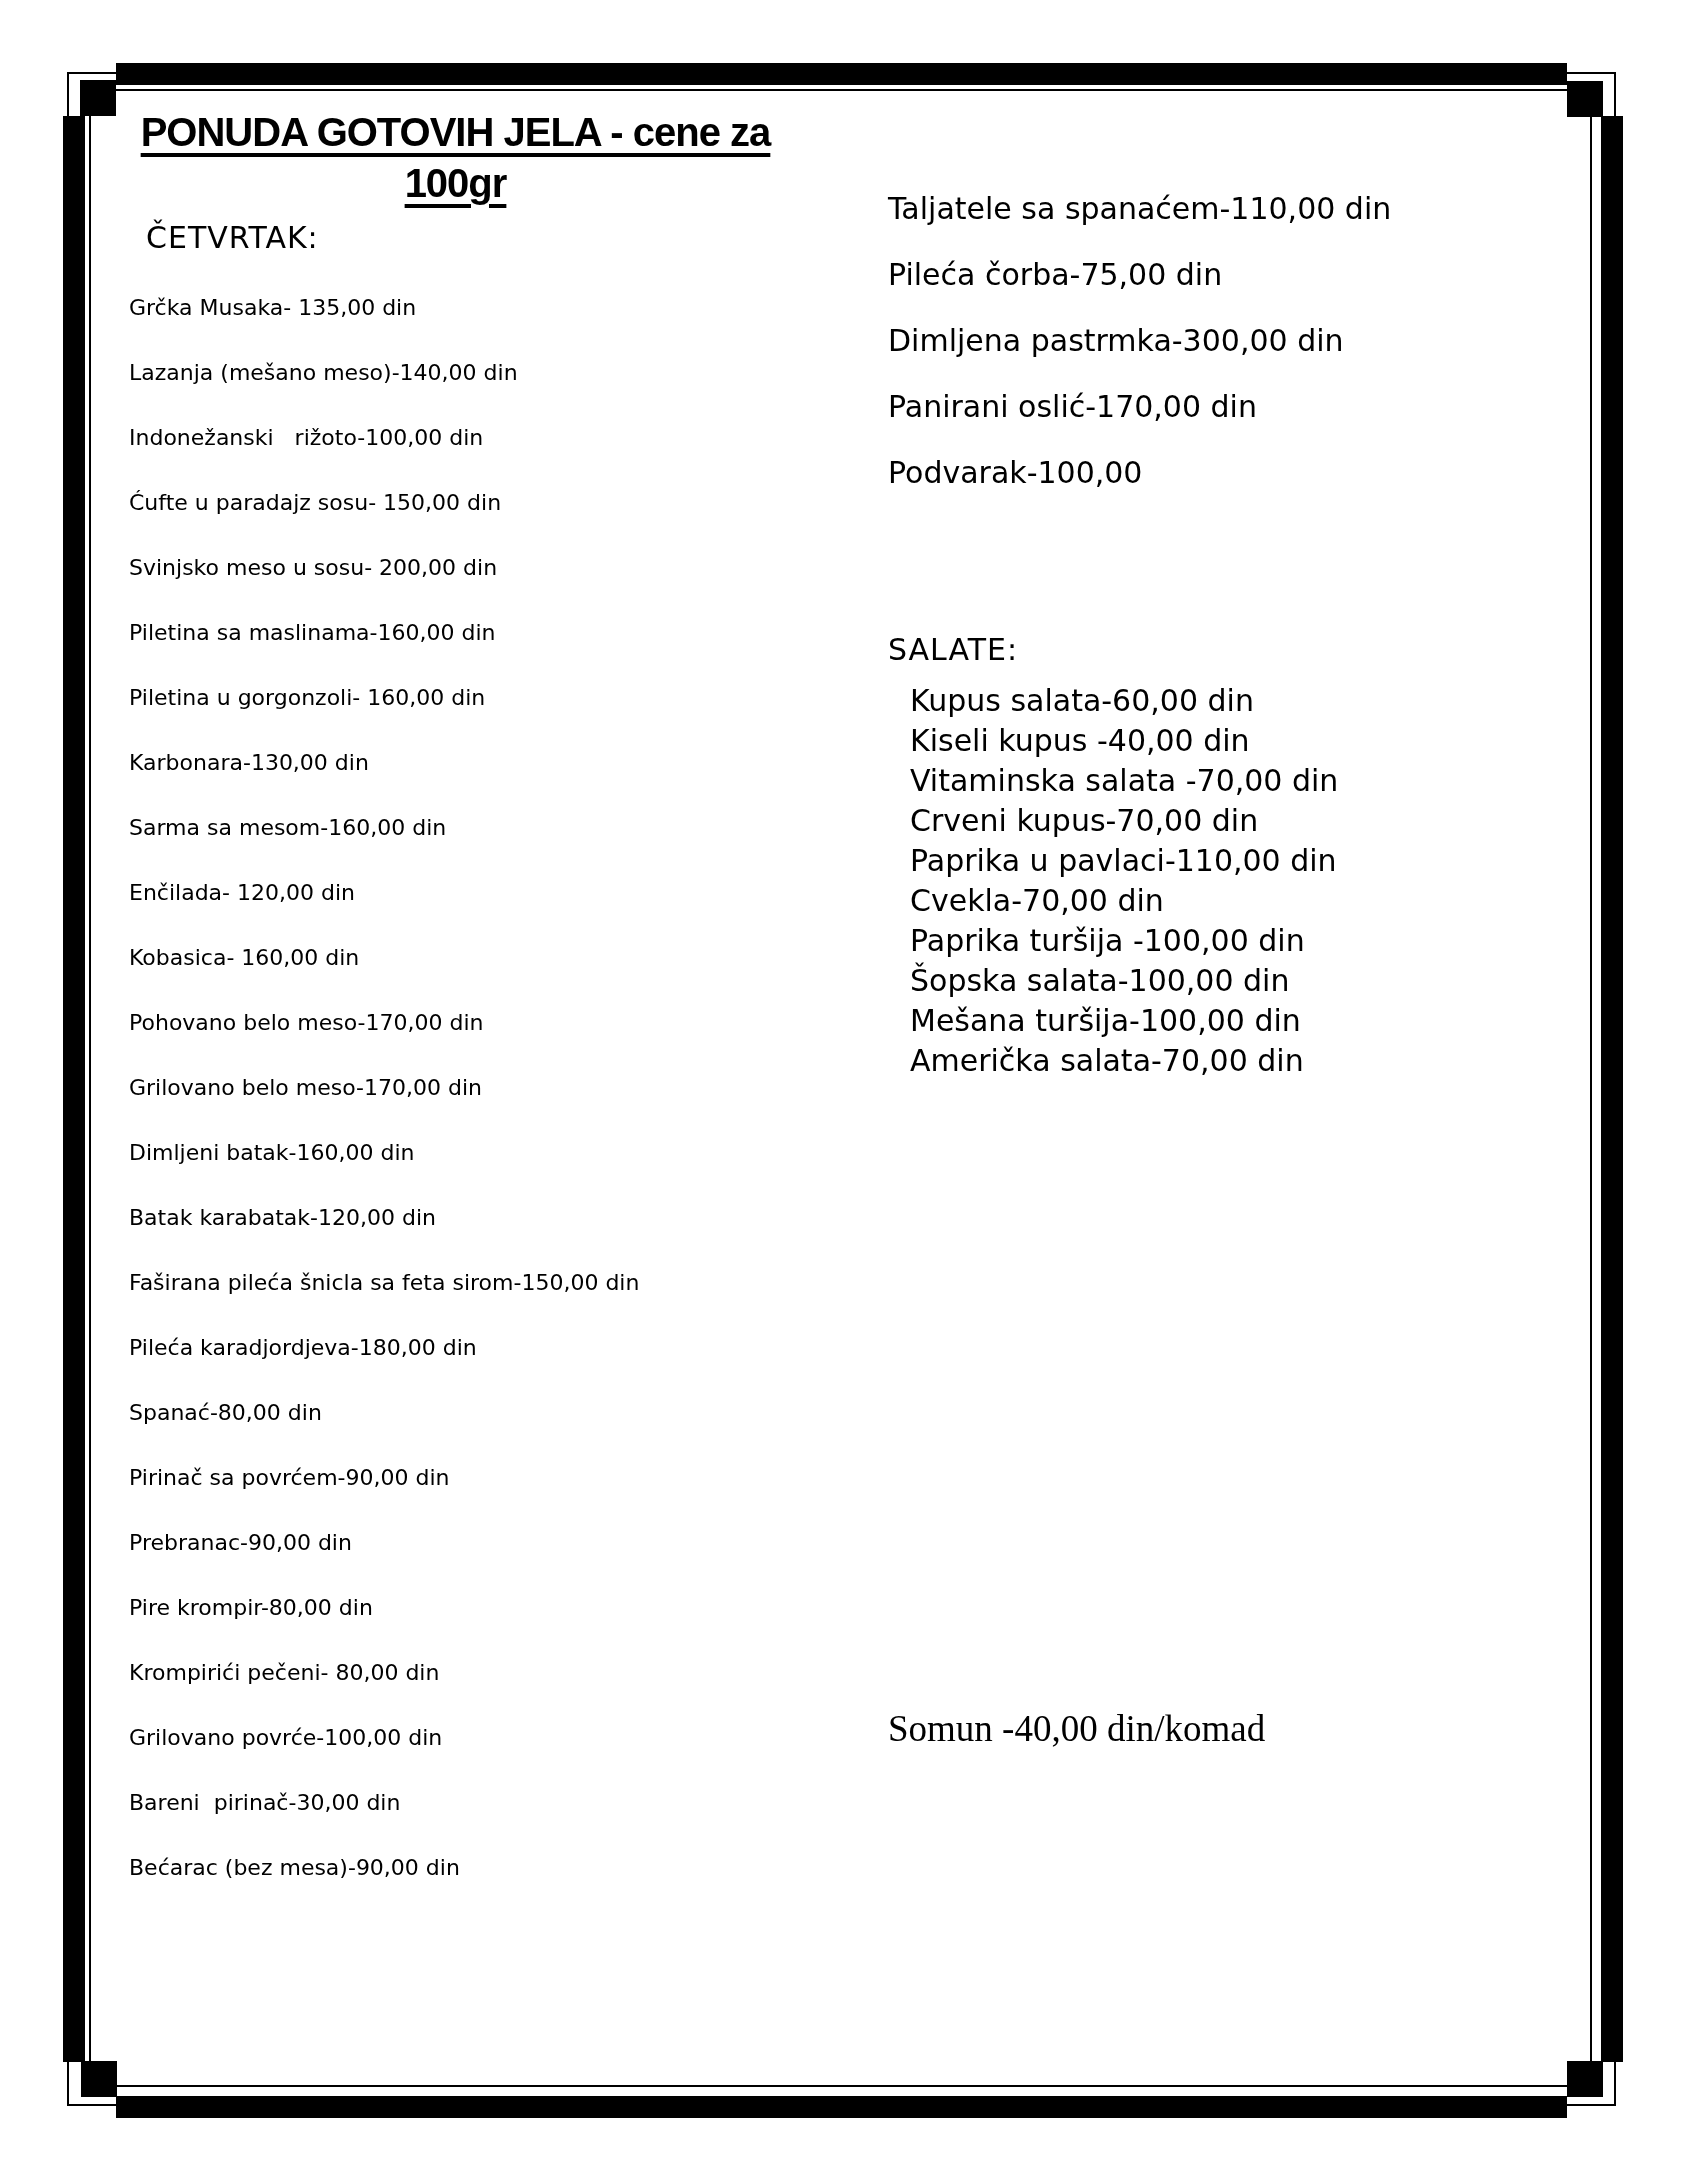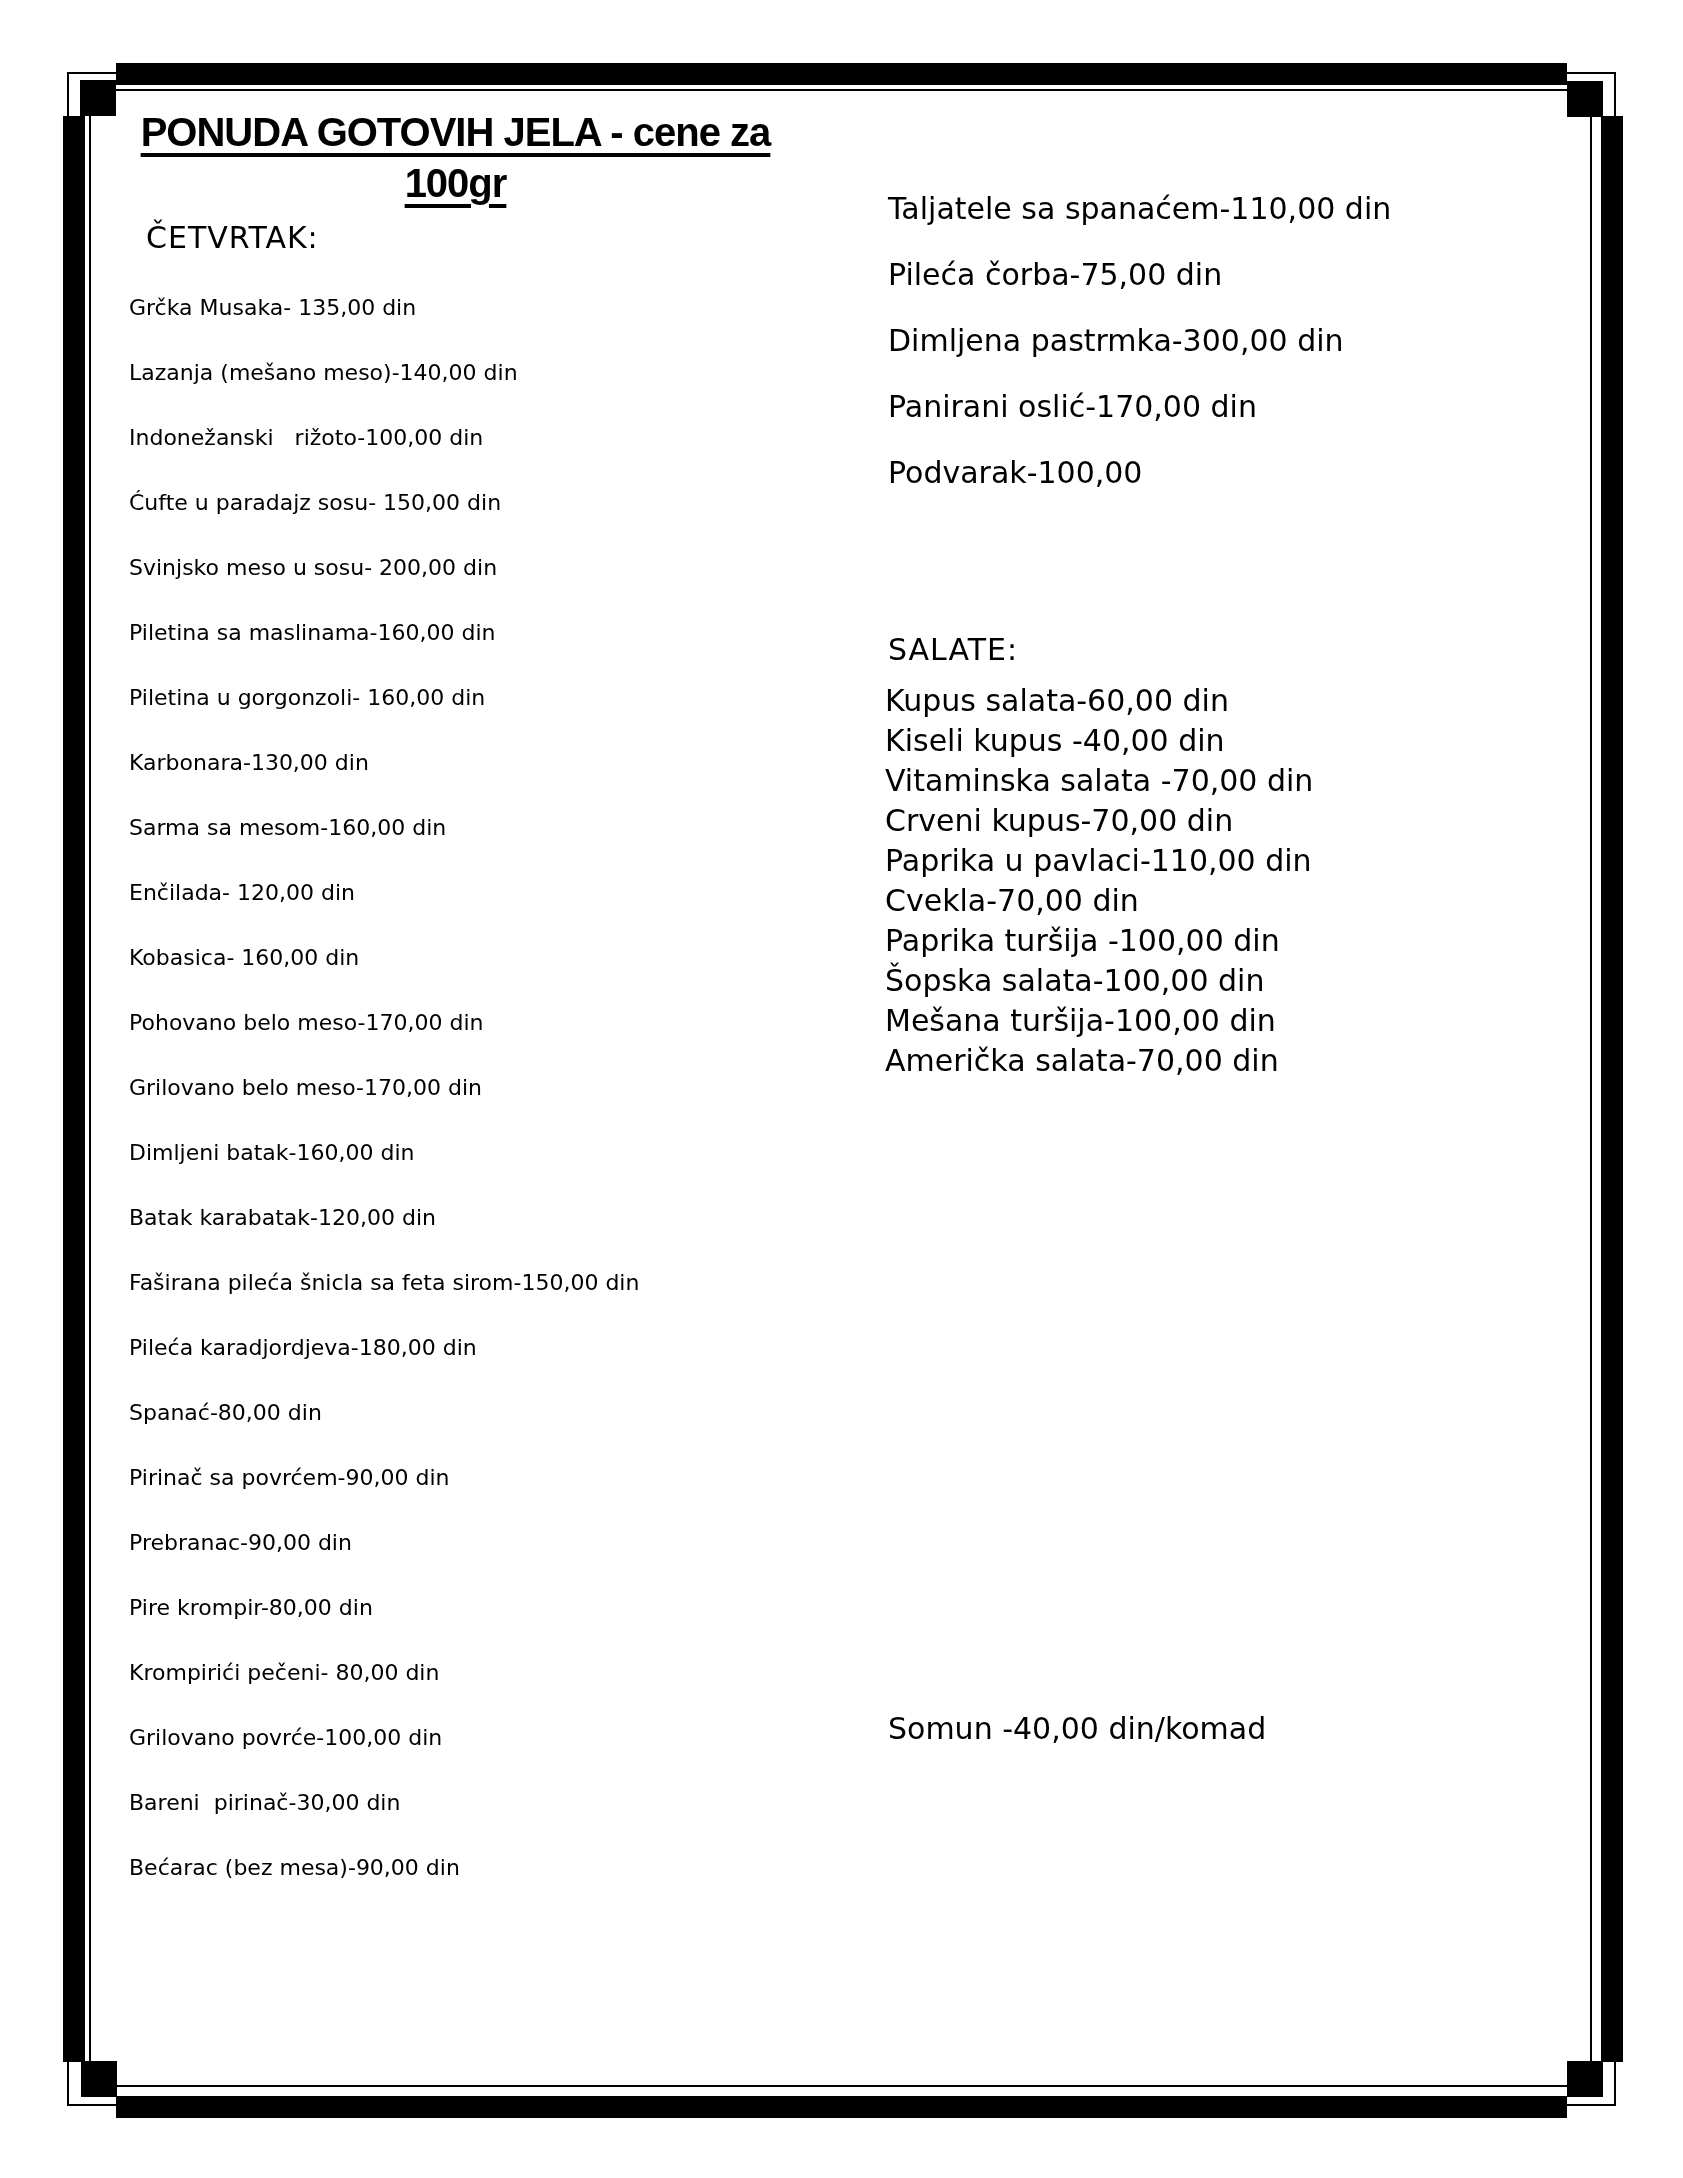--- a/index.html
+++ b/index.html
@@ -55,25 +55,25 @@
     white-space:pre;
   }
   .left-col{position:absolute;left:129px;top:275px;}
   .left-col .mi{height:65px;line-height:65px;font-size:22px;white-space:pre;}
   .right-top{position:absolute;left:888px;top:176px;}
   .right-top .mi{height:66px;line-height:66px;font-size:30px;white-space:pre;}
   .salads-header{
     position:absolute;left:888px;top:632px;
     font-size:30px;letter-spacing:1px;white-space:pre;
   }
-  .salad-list{position:absolute;left:885px;top:681px;}
+  .salad-list{position:absolute;left:910px;top:681px;}
   .salad-list .mi{height:40px;line-height:40px;font-size:30px;white-space:pre;}
   .bread{
     position:absolute;left:888px;top:1709px;
-    height:40px;line-height:40px;font-size:30px;white-space:pre;
+    height:40px;line-height:40px;font-size:37px;white-space:pre;font-family:Liberation Serif, serif;
   }
 </style>
 </head>
 <body>
 
 <div class="page">
 
   <div>
     <div class="thin-rect"></div>
     <div class="bbar b-top"></div>

